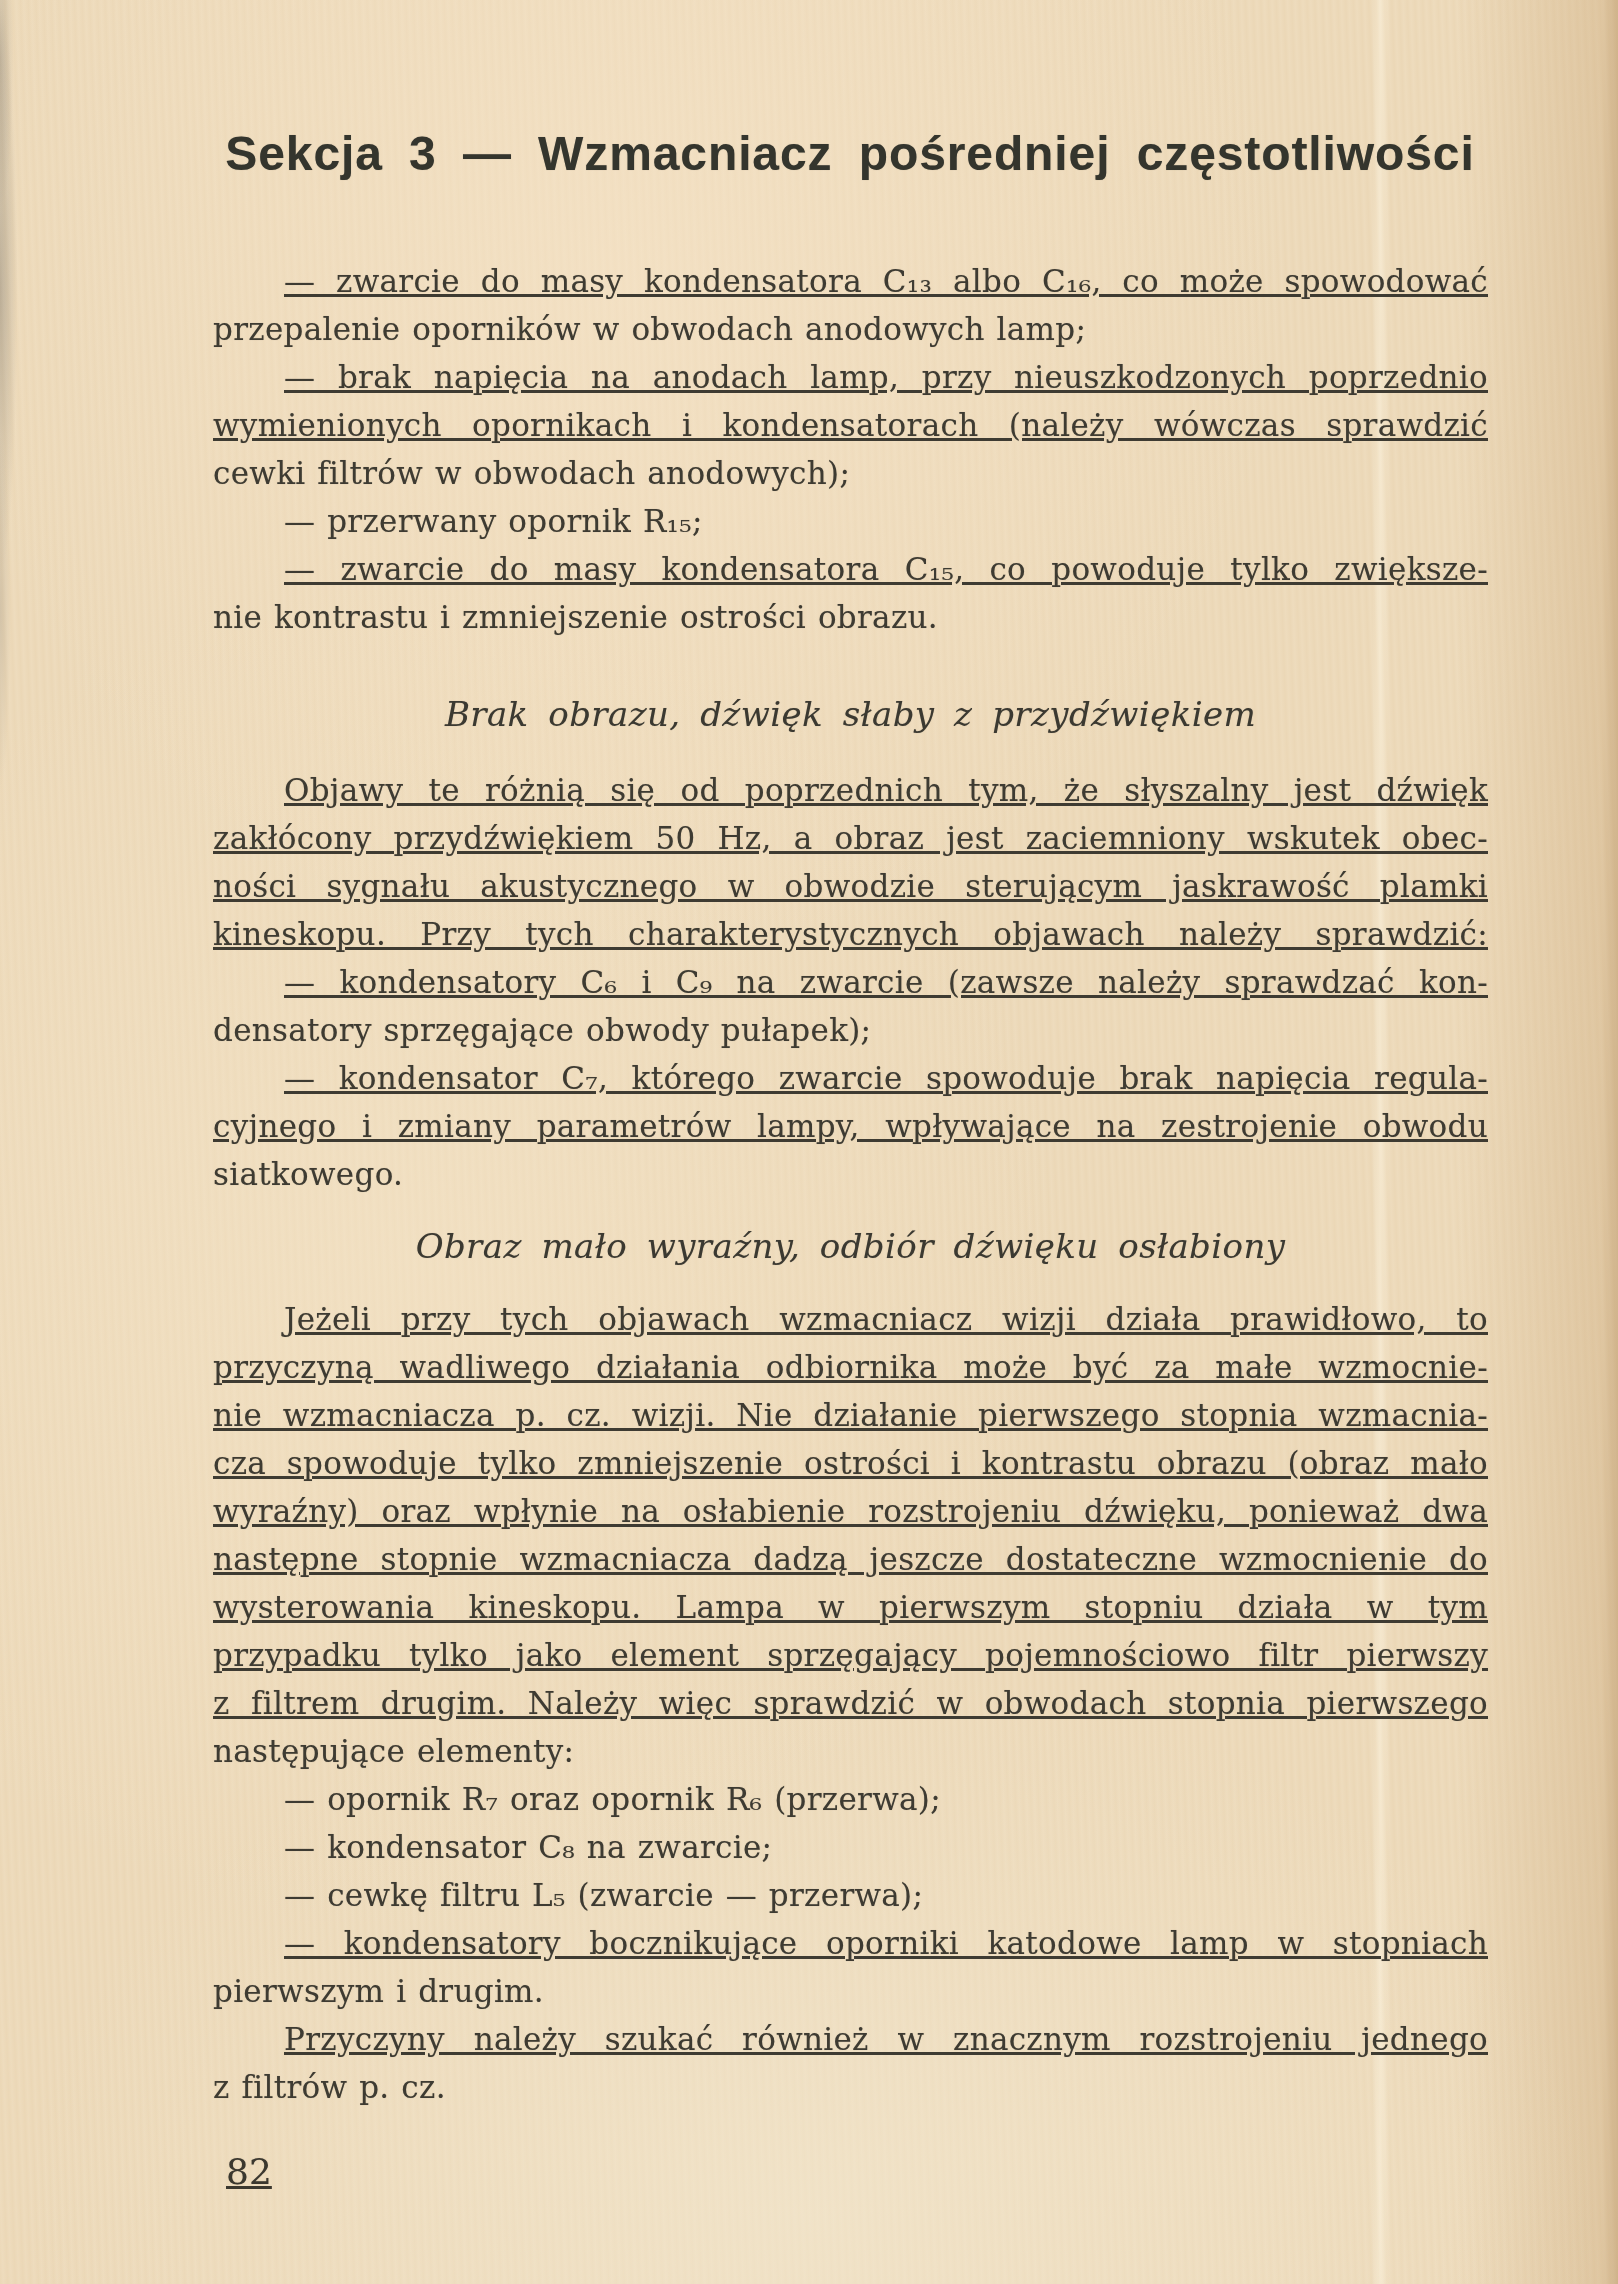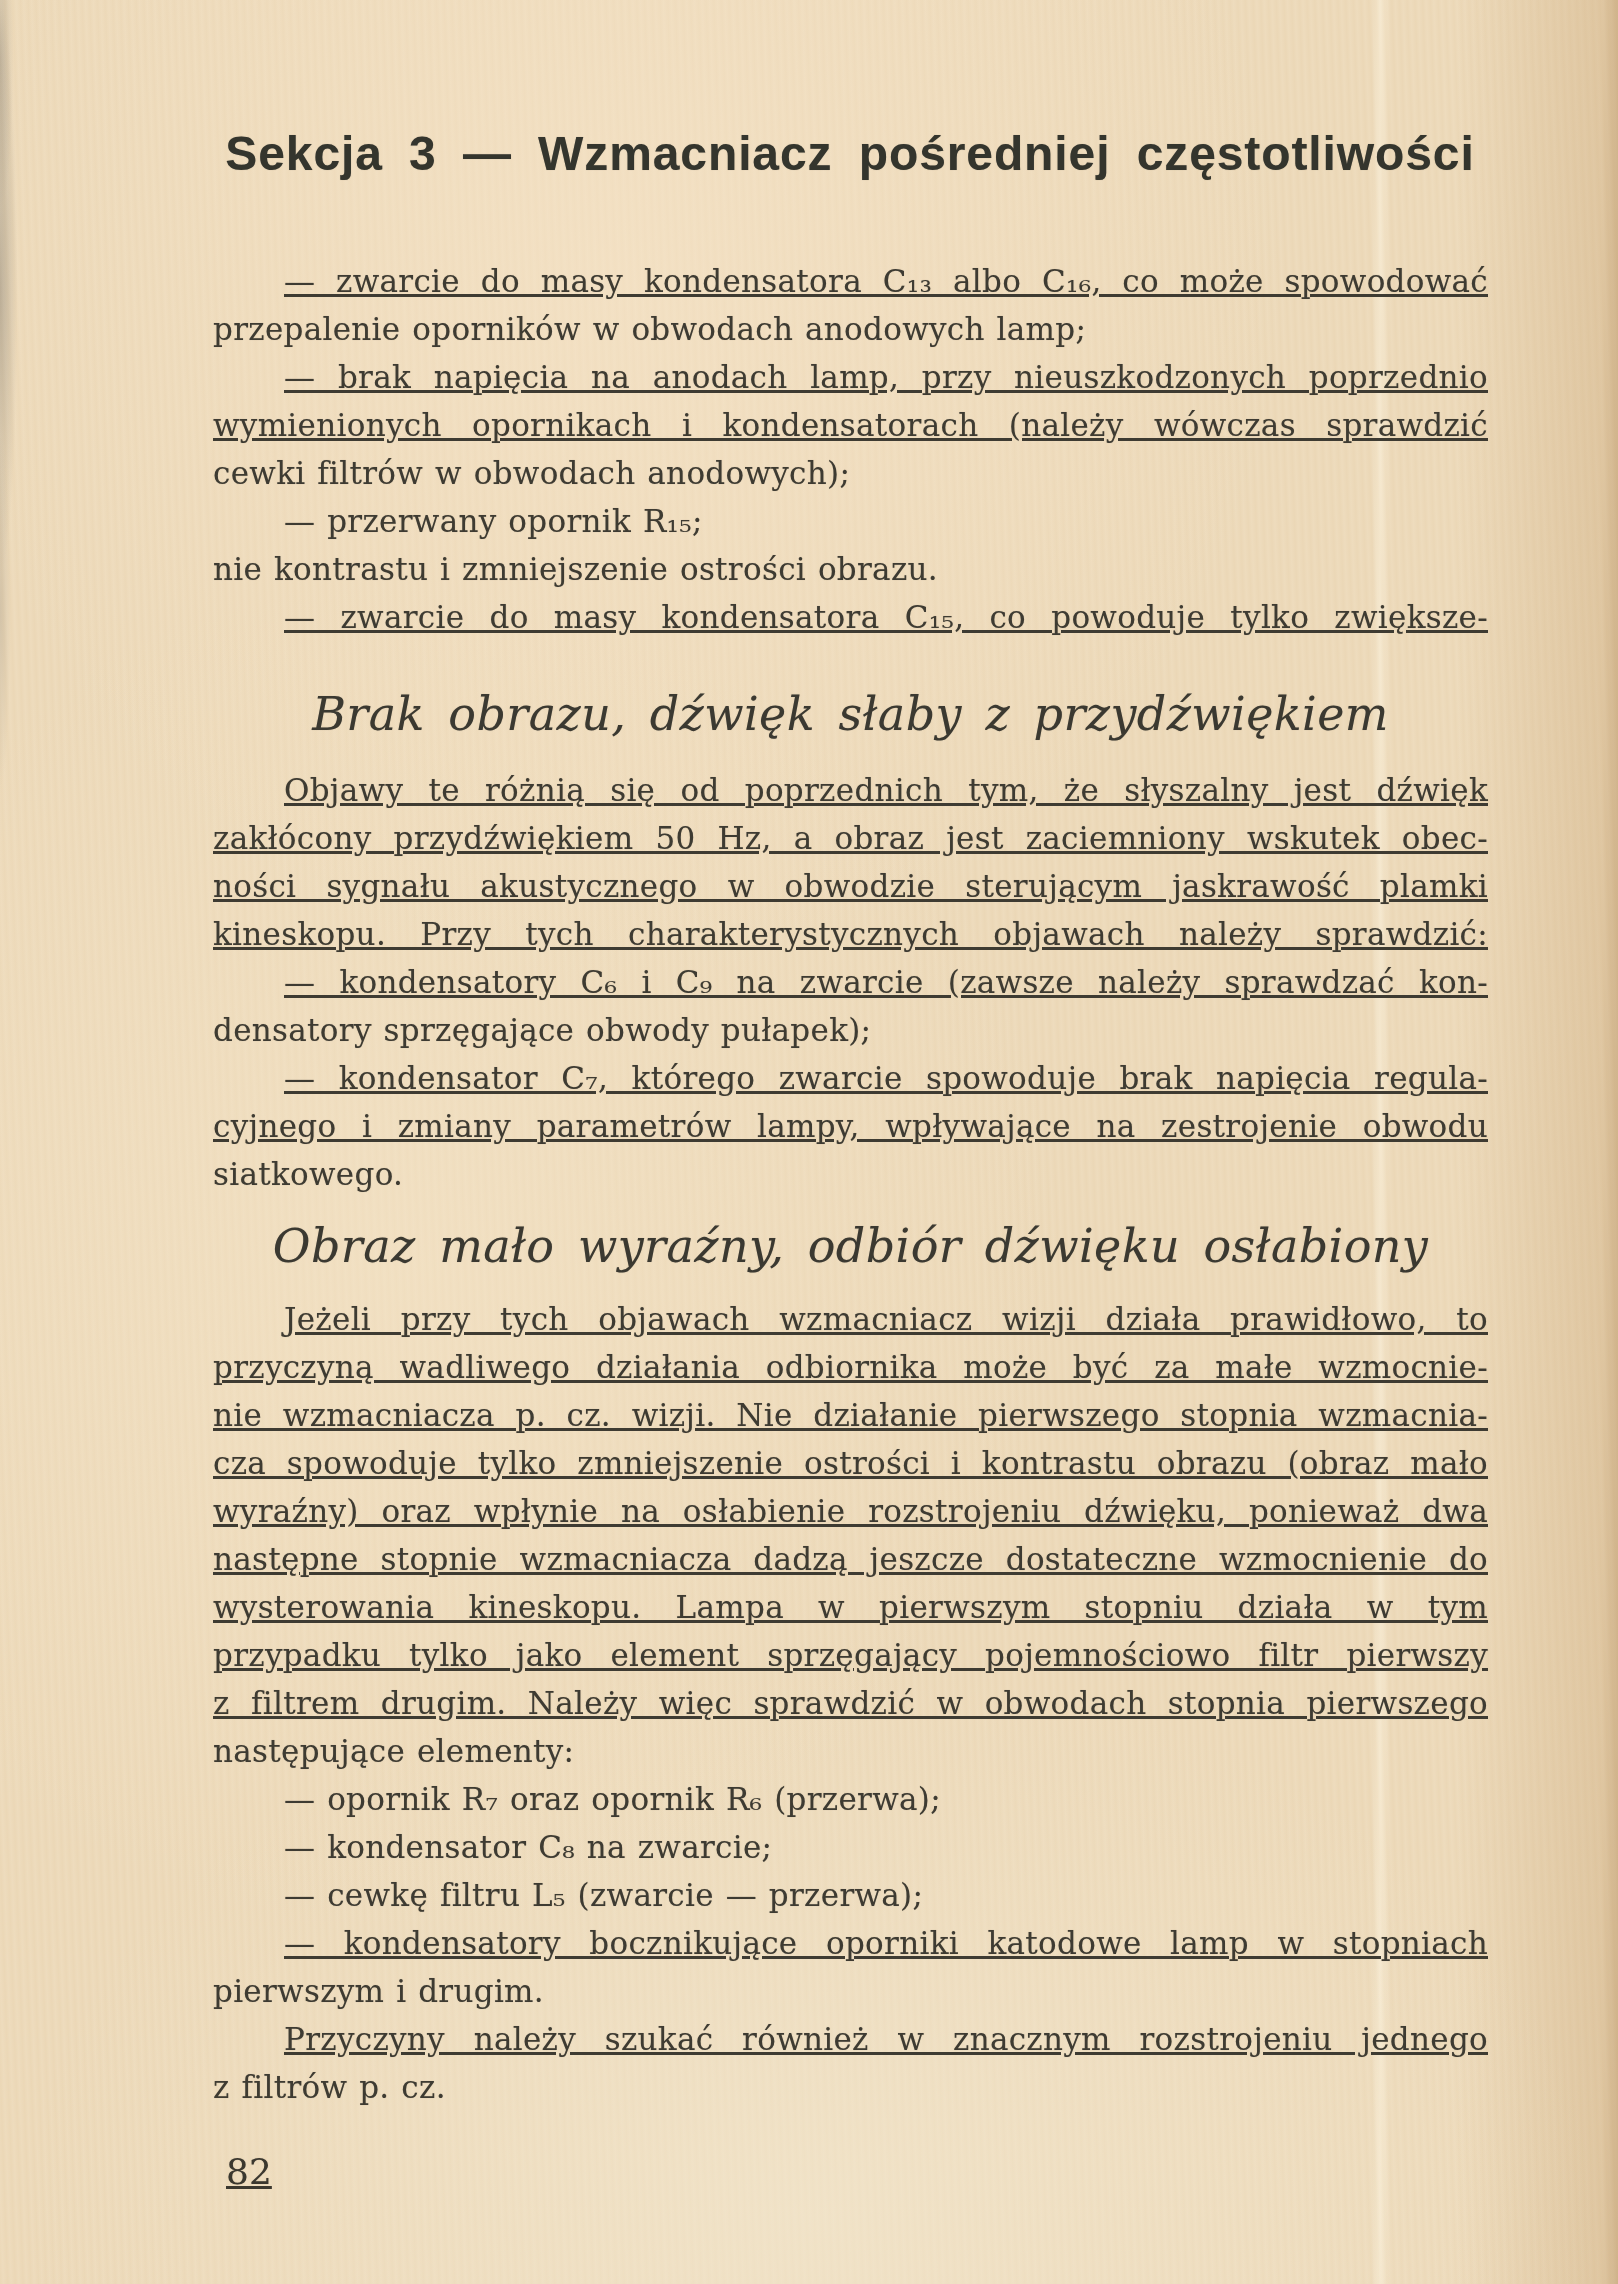--- a/index.html
+++ b/index.html
@@ -51,21 +51,21 @@
   }
   .line { white-space: normal; }
   .line.ind { padding-left: 71px; }
   .line.j {
     text-align: justify;
     text-align-last: justify;
     text-decoration: underline;
   }
   .heading {
     font-style: italic;
-    font-size: 46px;
+    font-size: 34px;
     line-height: 49px;
     text-align: center;
     word-spacing: 8.5px;
     letter-spacing: 0.4px;
     color: #3b3931;
   }
   .heading.h1 { margin: 49px 0 27px 0; }
   .heading.h2 { margin: 24px 0 24px 0; }
   .page-number {
     position: absolute;
@@ -90,22 +90,22 @@
       </div>
       <div class="block">
         <div class="line ind j">— brak napięcia na anodach lamp, przy nieuszkodzonych poprzednio</div>
         <div class="line j">wymienionych opornikach i kondensatorach (należy wówczas sprawdzić</div>
         <div class="line">cewki filtrów w obwodach anodowych);</div>
       </div>
       <div class="block">
         <div class="line ind">— przerwany opornik R₁₅;</div>
       </div>
       <div class="block">
+        <div class="line ind j">— zwarcie do masy kondensatora C₁₅, co powoduje tylko zwiększe-</div>
         <div class="line">nie kontrastu i zmniejszenie ostrości obrazu.</div>
-        <div class="line ind j">— zwarcie do masy kondensatora C₁₅, co powoduje tylko zwiększe-</div>
       </div>
       <div class="heading h1">Brak obrazu, dźwięk słaby z przydźwiękiem</div>
       <div class="block">
         <div class="line ind j">Objawy te różnią się od poprzednich tym, że słyszalny jest dźwięk</div>
         <div class="line j">zakłócony przydźwiękiem 50 Hz, a obraz jest zaciemniony wskutek obec-</div>
         <div class="line j">ności sygnału akustycznego w obwodzie sterującym jaskrawość plamki</div>
         <div class="line j">kineskopu. Przy tych charakterystycznych objawach należy sprawdzić:</div>
       </div>
       <div class="block">
         <div class="line ind j">— kondensatory C₆ i C₉ na zwarcie (zawsze należy sprawdzać kon-</div>

